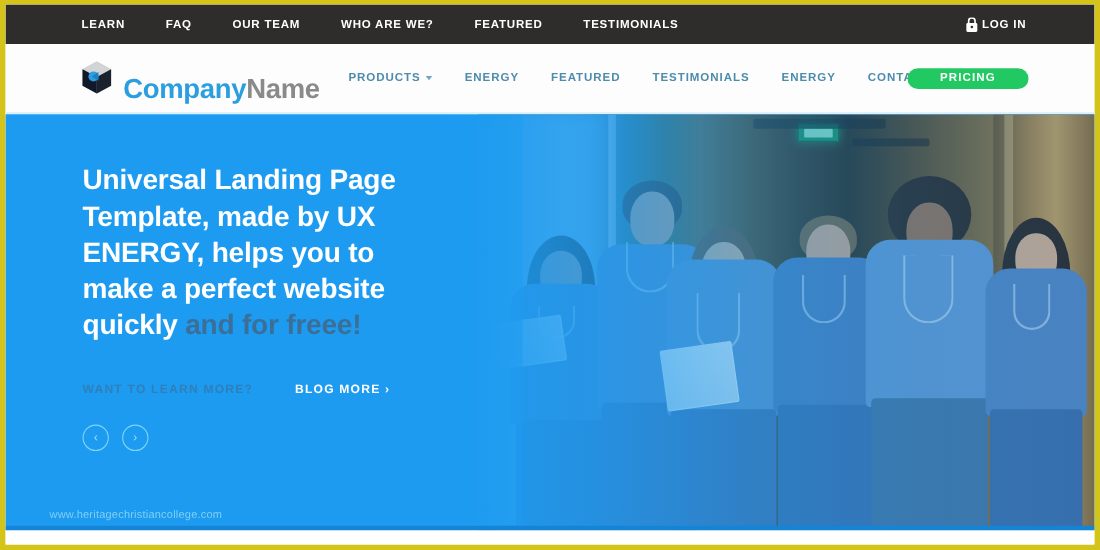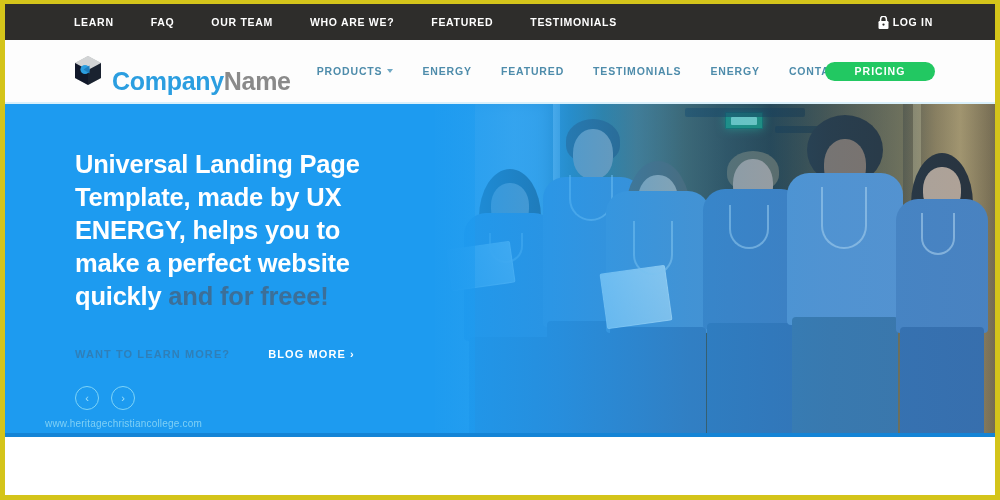--- a/index.html
+++ b/index.html
@@ -123,21 +123,21 @@
     align-items:center;
     justify-content:center;
     border:none;
     cursor:pointer;
     font-family:"Liberation Sans", sans-serif;
   }
 
   
   .hero {
     position:relative;
-    height:333px;
+    height:378px;
     overflow:hidden;
     background:#1d9bf0;
   }
 
   
   .scene {
     position:absolute;
     inset:0 0 0 430px;
     overflow:hidden;
     background:#1b4e78;

